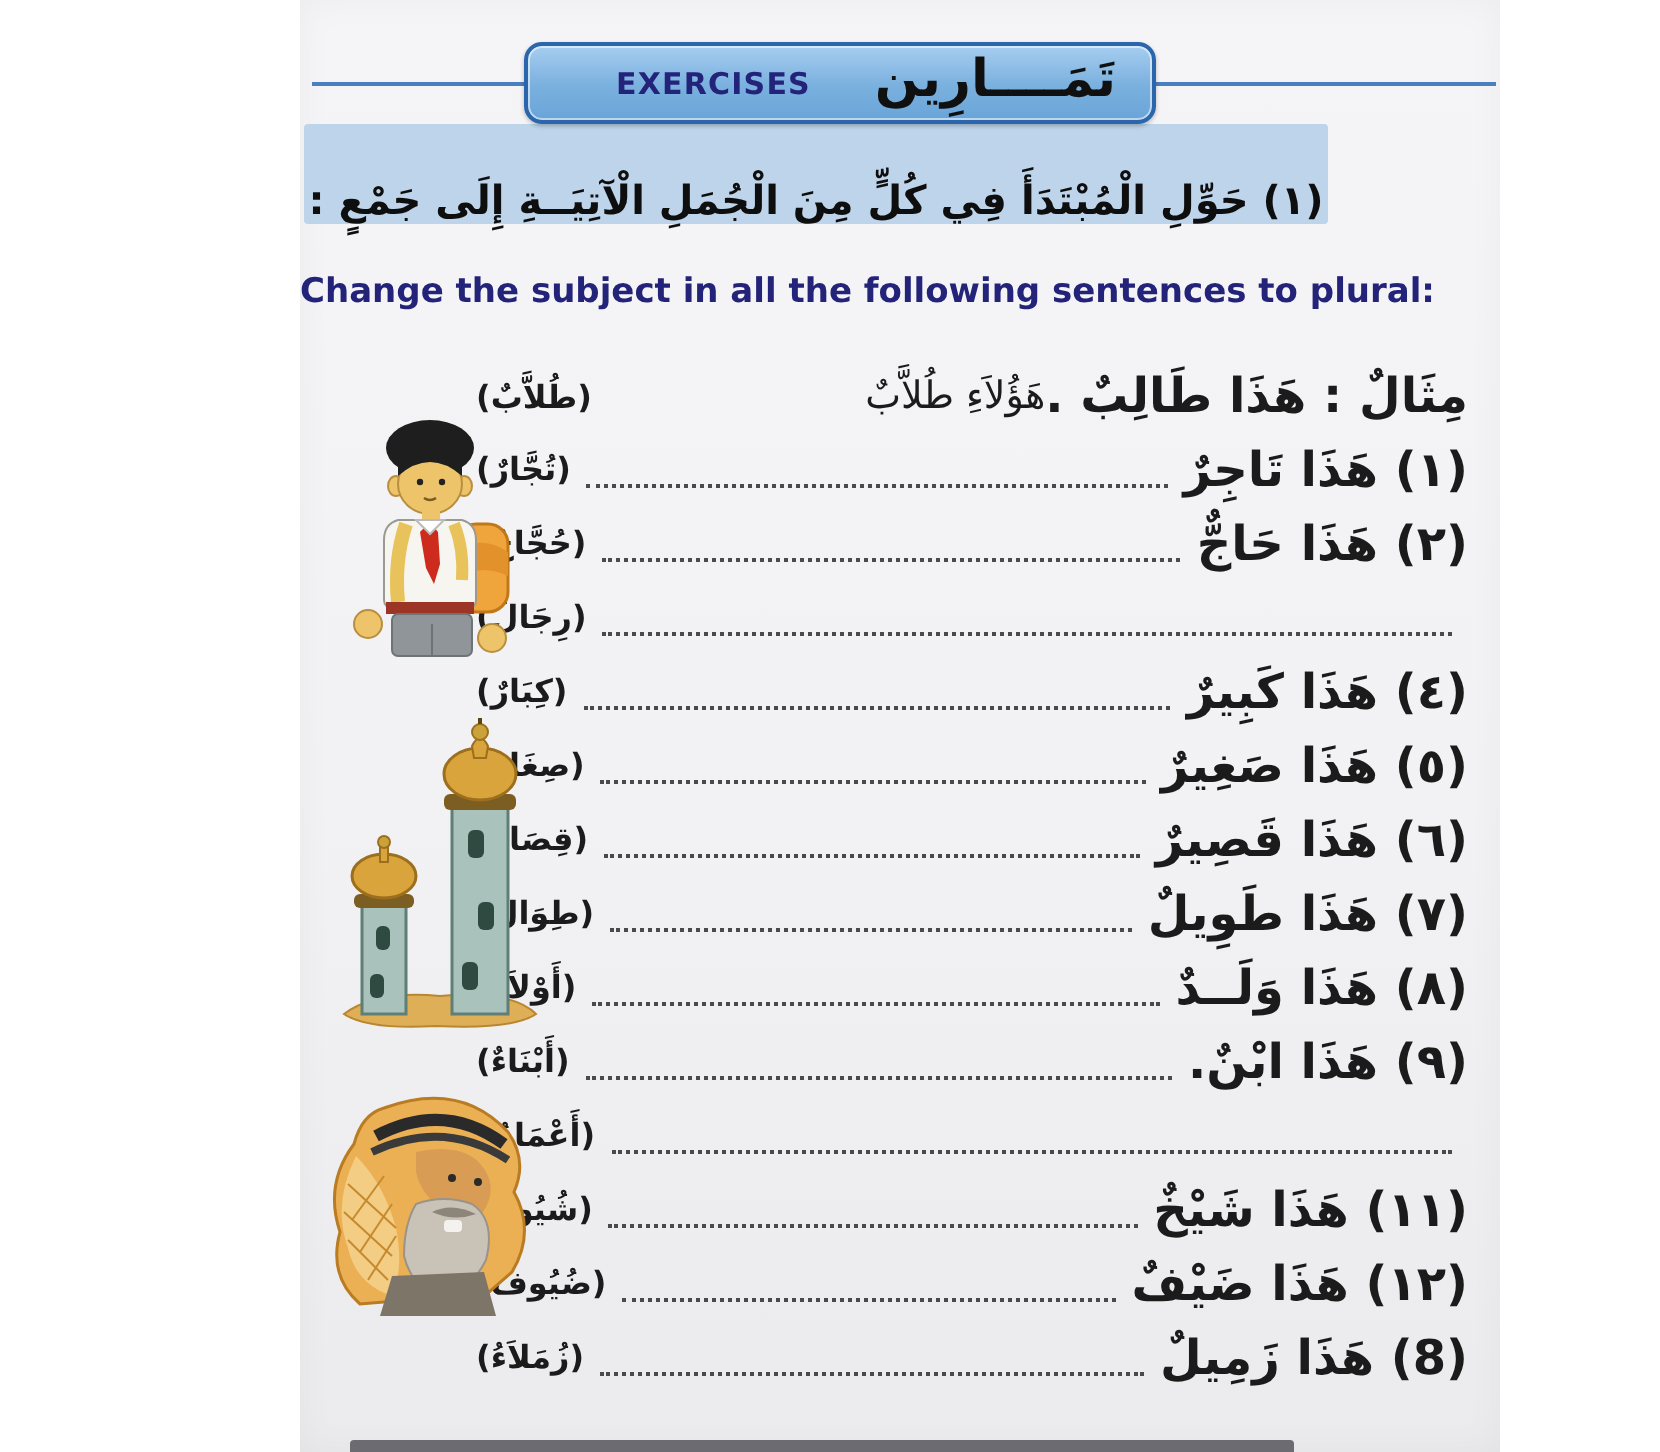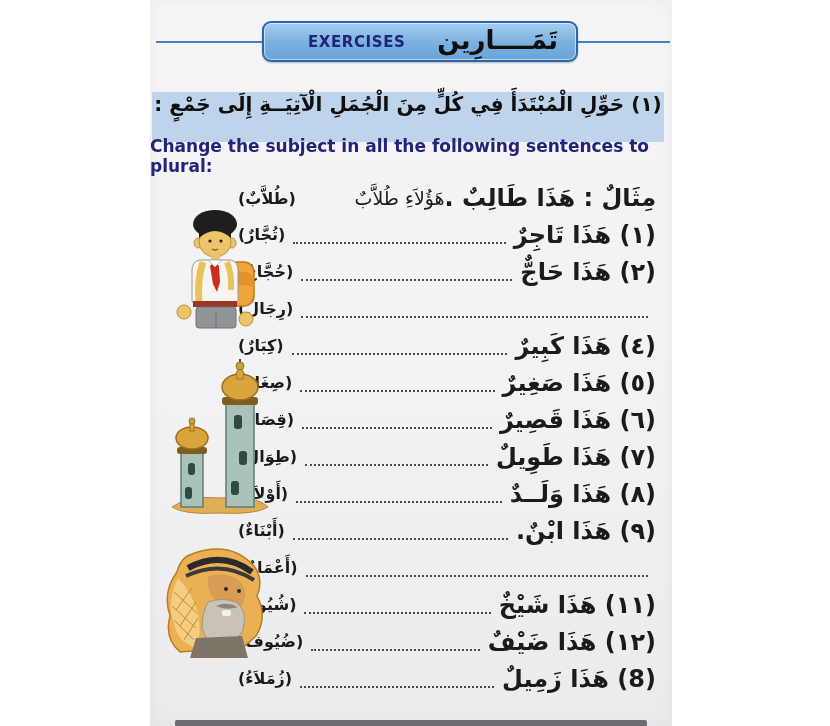--- a/index.html
+++ b/index.html
@@ -4,37 +4,37 @@
 <style>
   :root{
     --page_bg:#f3f3f5; --band_fill:#bdd4ea; --navy_text:#23237a;
     --rule_blue:#4a7fc0; --header_border:#2b66ad; --ink:#1b1b1b;
   }
   *{box-sizing:border-box;margin:0;padding:0}
   html,body{width:830px;height:726px;background:#ffffff;overflow:hidden;
     font-family:"DejaVu Sans",sans-serif;}
   body{position:relative}
 
-  .page{position:absolute;left:150px;top:0;width:522px;height:726px;
+  .page{position:absolute;left:150px;top:0;width:600px;height:726px;
     background:linear-gradient(180deg,#f5f5f7 0%,#f2f2f4 55%,#ebebee 100%);
     box-shadow:inset 0 0 18px rgba(0,0,0,.04);}
 
   
   .rule{position:absolute;top:41px;left:6px;right:2px;height:2px;background:var(--rule_blue);z-index:1}
   .hdr-box{position:absolute;top:21px;left:112px;width:316px;height:41px;z-index:2;
     background:linear-gradient(180deg,#a6cdf0 0%,#79b0de 55%,#6aa4d8 100%);
     border:2px solid var(--header_border);border-radius:9px;
     box-shadow:inset 0 0 0 1px rgba(255,255,255,.55),0 1px 2px rgba(0,0,0,.25);
     display:flex;align-items:center;justify-content:space-between;padding:0 18px 0 44px;}
   .hdr-en{font-size:15px;font-weight:bold;letter-spacing:.6px;color:var(--navy_text)}
   .hdr-ar{font-size:26px;font-weight:bold;color:#101010;direction:rtl;line-height:1;transform:translateY(-2px)}
 
   
-  .band{position:absolute;top:92px;left:2px;width:512px;height:50px;background:var(--band_fill);
-    display:flex;align-items:flex-start;justify-content:center;border-radius:2px}
+  .band{position:absolute;top:62px;left:2px;width:512px;height:50px;background:var(--band_fill);
+    display:flex;align-items:flex-end;justify-content:center;border-radius:2px}
   .band .ar{direction:rtl;font-size:20px;font-weight:bold;color:#0e0e0e}
 
   .english{position:absolute;top:136px;left:0;width:100%;text-align:left;
     font-size:17px;font-weight:bold;color:var(--navy_text)}
 
   
   .content{position:absolute;top:180px;left:0;right:0;padding:0 16px 0 88px}
   .row{direction:rtl;display:flex;align-items:center;height:37px}
   .row.example{height:36px;justify-content:space-between}
   .sent{font-size:24px;font-weight:bold;color:var(--ink);white-space:nowrap}

